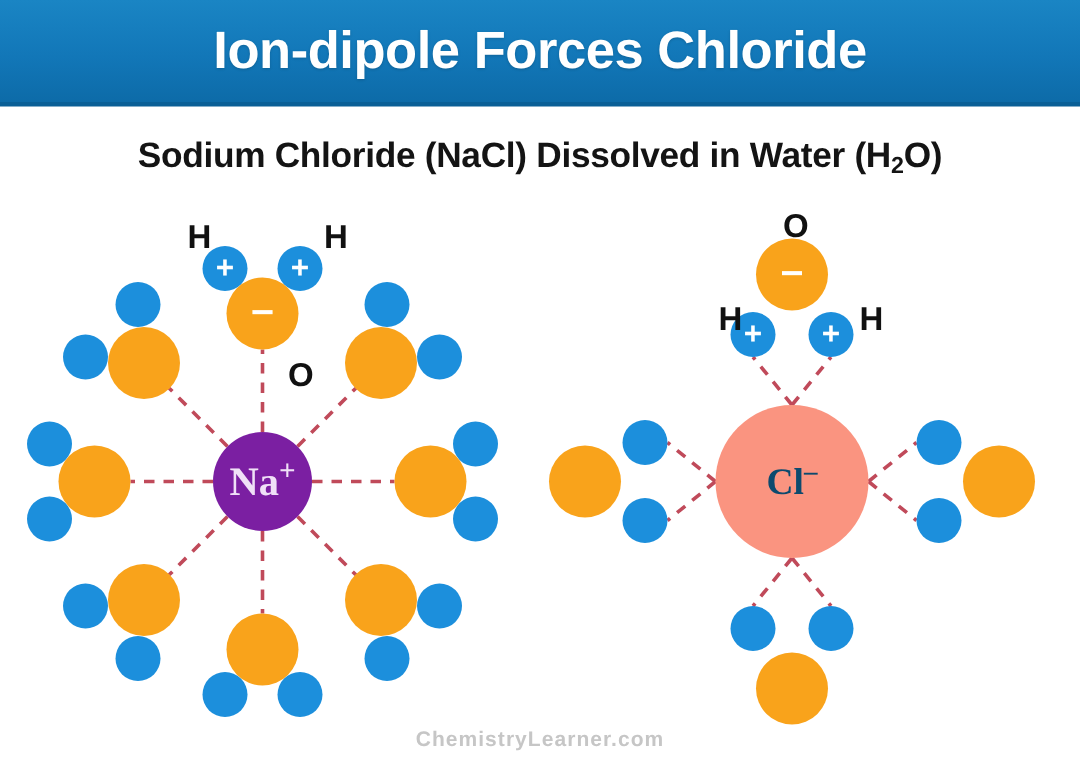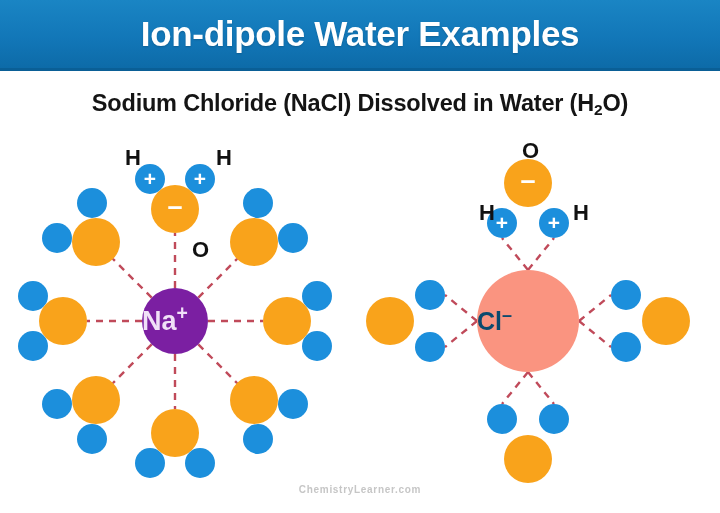--- a/index.html
+++ b/index.html
@@ -98,21 +98,22 @@
     user-select: none;
   }
   .sign-plus { font-size: 21px; margin-top: -2px; }
   .sign-minus { font-size: 27px; margin-top: -5px; }
 
   .ion {
     position: absolute;
     border-radius: 50%;
     display: flex;
     align-items: center;
-    justify-content: flex-start;
+    justify-content: center;
+    font-family: Liberation Serif, serif;
   }
   #na-ion {
     background: #7b1fa2;
   }
   #cl-ion {
     background: #fa9480;
   }
   .ion-label {
     font-size: 27px;
     font-weight: bold;
@@ -140,30 +141,30 @@
   }
 
   
   #watermark {
     position: absolute;
     left: 0;
     top: 484px;
     width: 720px;
     text-align: center;
     color: #c6c6c6;
-    font-size: 10px;
+    font-size: 14px;
     letter-spacing: 0.7px;
     font-weight: bold;
   }
 </style>
 </head>
 <body>
 
 <div id="banner">
-  <div id="banner-title">Ion-dipole Water Examples</div>
+  <div id="banner-title">Ion-dipole Forces Chloride</div>
 </div>
 
 <div id="subtitle">
   <span>Sodium Chloride (NaCl) Dissolved in Water (H</span><sub>2</sub><span>O)</span>
 </div>
 
 <div id="stage">
   <svg id="bond-layer" width="720" height="513" viewBox="0 0 720 513">
       <line x1="175" y1="288" x2="174.99999999999997" y2="233" stroke="#c04a5a" stroke-width="2.4" stroke-dasharray="7 6"></line>
       <line x1="198.33452377915606" y1="297.6654762208439" x2="237.22539674441617" y2="258.7746032555838" stroke="#c04a5a" stroke-width="2.4" stroke-dasharray="7 6"></line>

